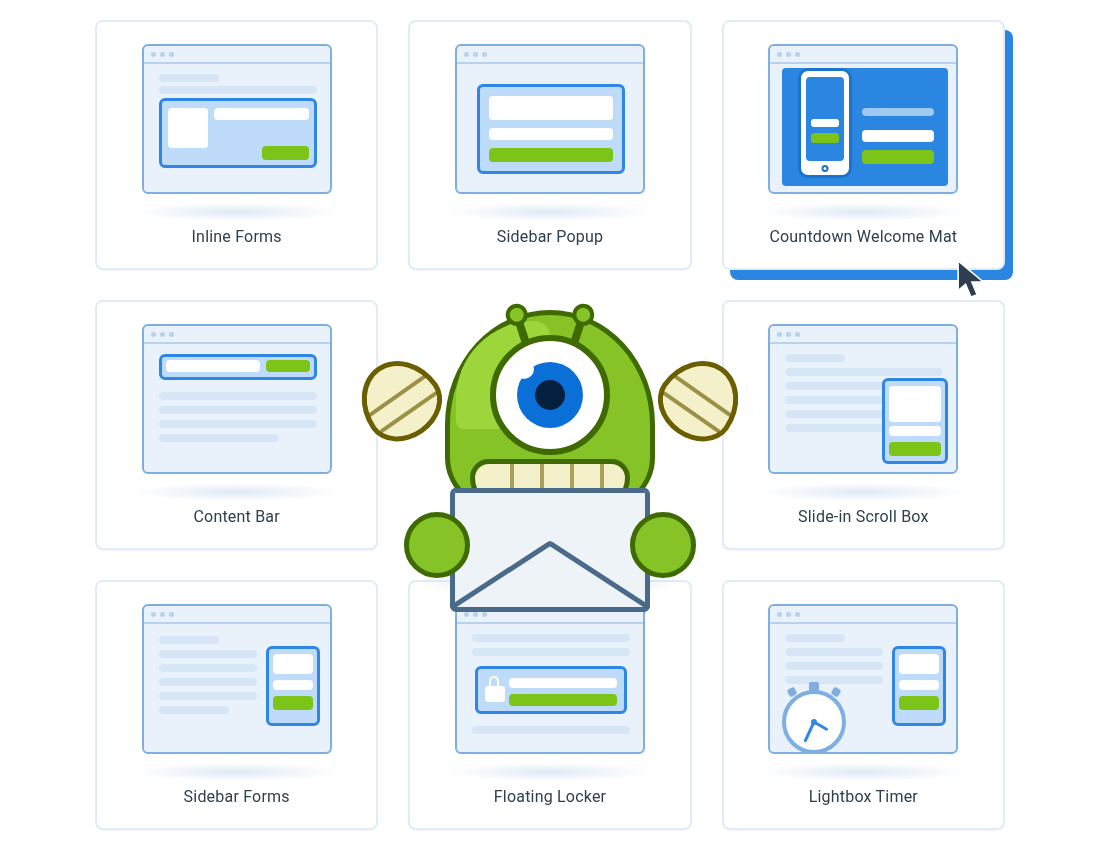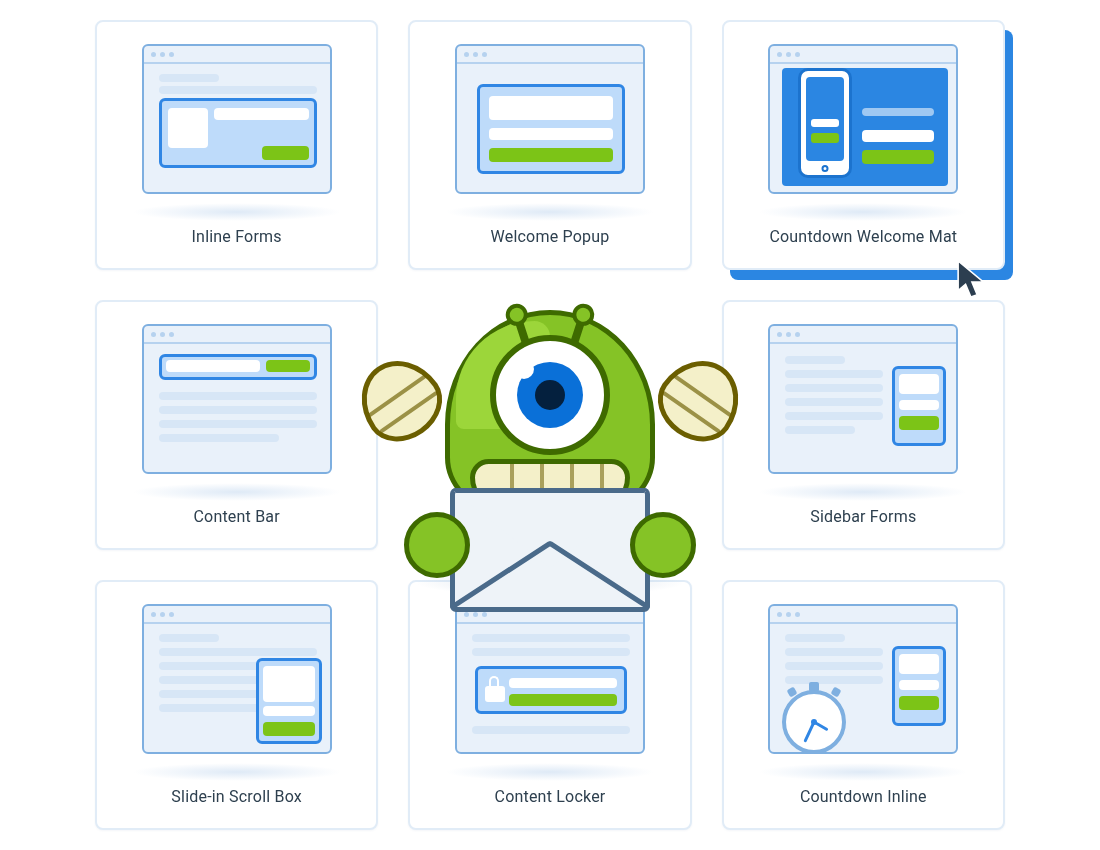--- a/index.html
+++ b/index.html
@@ -181,21 +181,21 @@
               <span class="dot"></span>
               <span class="dot"></span>
             </div>
           <div class="bluebox"></div>
           <div class="fill"></div>
           <div class="whitefield wf1"></div>
           <div class="greenbtn gb"></div>
         </div>
         <div class="base"></div>
       </div>
-      <div class="label">Welcome Popup</div>
+      <div class="label">Sidebar Popup</div>
     </div>
 
     <div class="card hovered">
       <div class="illus fullscreen">
         <div class="browser">
           <div class="bar">
               <span class="dot"></span>
               <span class="dot"></span>
               <span class="dot"></span>
             </div>
@@ -232,20 +232,44 @@
             <div class="l l4"></div>
         </div>
         <div class="base"></div>
       </div>
       <div class="label">Content Bar</div>
     </div>
 
     <div class="card center-hidden"></div>
 
     <div class="card">
+      <div class="illus slidein">
+        <div class="browser">
+          <div class="bar">
+              <span class="dot"></span>
+              <span class="dot"></span>
+              <span class="dot"></span>
+            </div>
+          <div class="l l1"></div>
+            <div class="l l2"></div>
+            <div class="l l3"></div>
+            <div class="l l4"></div>
+            <div class="l l5"></div>
+            <div class="l l6"></div>
+          <div class="bluebox"></div>
+            <div class="sq"></div>
+          <div class="whitefield wf"></div>
+            <div class="greenbtn gb"></div>
+        </div>
+        <div class="base"></div>
+      </div>
+      <div class="label">Slide-in Scroll Box</div>
+    </div>
+
+    <div class="card">
       <div class="illus sidebar">
         <div class="browser">
           <div class="bar">
               <span class="dot"></span>
               <span class="dot"></span>
               <span class="dot"></span>
             </div>
           <div class="l la"></div>
             <div class="l lb"></div>
             <div class="l lc"></div>
@@ -256,65 +280,41 @@
             <div class="sq"></div>
           <div class="whitefield wf"></div>
             <div class="greenbtn gb"></div>
         </div>
         <div class="base"></div>
       </div>
       <div class="label">Sidebar Forms</div>
     </div>
 
     <div class="card">
-      <div class="illus slidein">
-        <div class="browser">
-          <div class="bar">
-              <span class="dot"></span>
-              <span class="dot"></span>
-              <span class="dot"></span>
-            </div>
-          <div class="l l1"></div>
-            <div class="l l2"></div>
-            <div class="l l3"></div>
-            <div class="l l4"></div>
-            <div class="l l5"></div>
-            <div class="l l6"></div>
-          <div class="bluebox"></div>
-            <div class="sq"></div>
-          <div class="whitefield wf"></div>
-            <div class="greenbtn gb"></div>
-        </div>
-        <div class="base"></div>
-      </div>
-      <div class="label">Slide-in Scroll Box</div>
-    </div>
-
-    <div class="card">
       <div class="illus locker">
         <div class="browser">
           <div class="bar">
               <span class="dot"></span>
               <span class="dot"></span>
               <span class="dot"></span>
             </div>
           <div class="l l1"></div>
             <div class="l l2"></div>
           <div class="bluebox"></div>
           <div class="lockwrap">
               <div class="sh"></div>
               <div class="bd"></div>
             </div>
           <div class="whitefield wf"></div>
             <div class="greenbtn gb"></div>
           <div class="l l3"></div>
         </div>
         <div class="base"></div>
       </div>
-      <div class="label">Content Locker</div>
+      <div class="label">Floating Locker</div>
     </div>
 
     <div class="card">
       <div class="illus timer">
         <div class="browser">
           <div class="bar">
               <span class="dot"></span>
               <span class="dot"></span>
               <span class="dot"></span>
             </div>
@@ -331,21 +331,21 @@
               <div class="btnL"></div>
               <div class="btnR"></div>
             <div class="face"></div>
               <div class="hand1"></div>
               <div class="hand2"></div>
               <div class="pin"></div>
           </div>
         </div>
         <div class="base"></div>
       </div>
-      <div class="label">Countdown Inline</div>
+      <div class="label">Lightbox Timer</div>
     </div>
 
   </div>
 
   <div class="mascot-wrap">
     <div class="mascot-shadow"></div>
     <div class="horn hornL"></div>
     <div class="horn hornR"></div>
     <div class="head">
       <div class="shade"></div>

